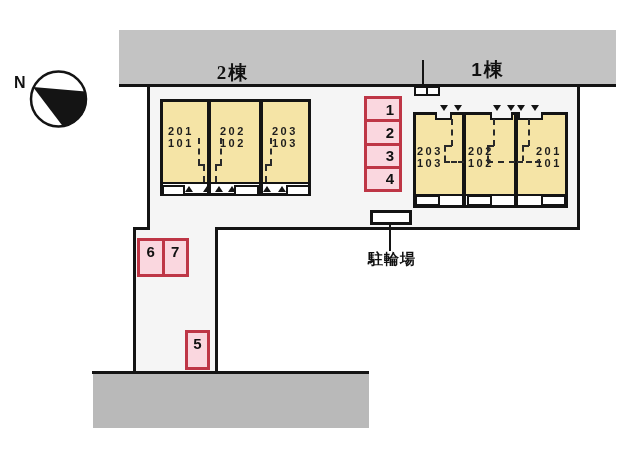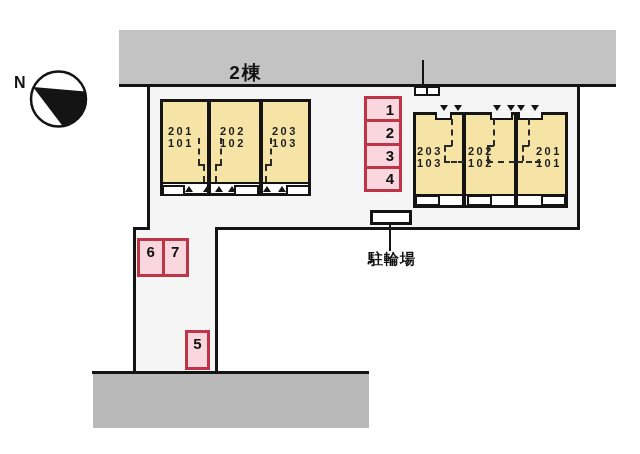--- a/index.html
+++ b/index.html
@@ -48,21 +48,22 @@
   <div class="abs wall" style="left:133px;top:227px;width:17px;height:3px;"></div>
   <div class="abs wall" style="left:133px;top:230px;width:3px;height:141px;"></div>
   <div class="abs wall" style="left:215px;top:230px;width:3px;height:141px;"></div>
 
   <svg class="abs" style="left:28px;top:69px;" width="62" height="62" viewBox="0 0 62 62">
     <circle cx="30.5" cy="30" r="27.5" fill="#ffffff" stroke="#141414" stroke-width="2.5"></circle>
     <path d="M5,18 L57.5,22.5 A27.5,27.5 0 0 1 35,57.6 Z" fill="#141414"></path>
   </svg>
   <div class="abs" style="left:14px;top:74px;font-size:16px;font-weight:bold;">N</div>
 
-  <div class="abs bigLabel" style="left:221px;top:60px;width:50px;">2棟</div>
+  <div class="abs bigLabel" style="left:208px;top:60px;width:50px;font-family:Liberation Serif, serif;">2棟</div>
+  <div class="abs bigLabel" style="left:463px;top:57px;width:50px;">1棟</div>
 
   <div class="abs wall" style="left:422px;top:60px;width:2px;height:27px;"></div>
   <div class="abs iconRect" style="left:414px;top:86px;width:26px;height:10px;border:2px solid #141414;">
     <div style="position:absolute;left:10px;top:0;width:2px;height:6px;background:#141414;"></div>
   </div>
 
   <div class="abs bldg" style="left:160px;top:99px;width:151px;height:97px;"></div>
   <div class="abs yellow" style="left:163px;top:102px;width:145px;height:80px;"></div>
   <div class="abs wall" style="left:163px;top:182px;width:145px;height:2px;"></div>
   <div class="abs wall" style="left:207px;top:99px;width:4px;height:97px;"></div>

